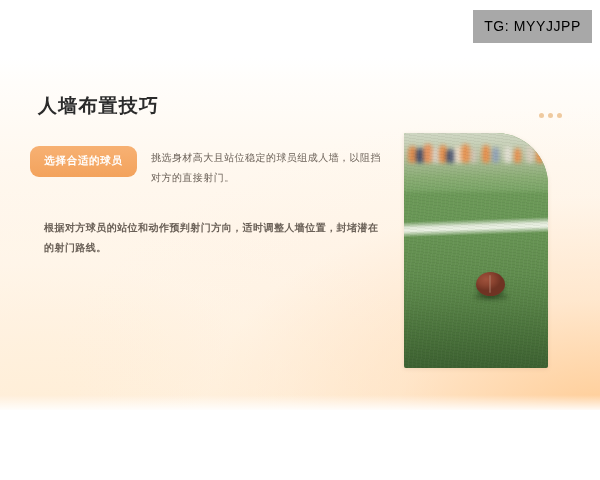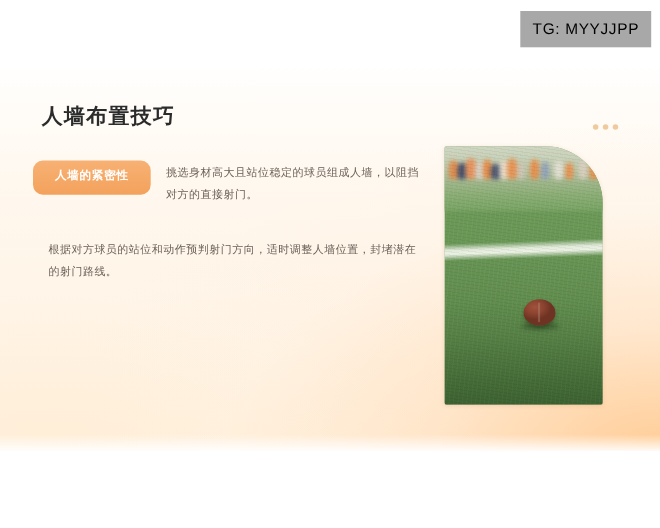--- a/index.html
+++ b/index.html
@@ -88,21 +88,21 @@
     font-size: 10px;
     line-height: 2.0;
     letter-spacing: 0.45px;
     color: #6a6057;
   }
 
   .row.r1 { margin-bottom: 29px; }
   .row.r2 { margin-bottom: 24px; }
   .row.r3 { margin-bottom: 0; }
   .row.r2 .desc { padding-top: 1px; }
-  .row.r3 .desc { padding-top: 1px; }
+  .row.r3 .desc { padding-top: 1px; font-weight: bold; }
 
   
   .photo-wrap {
     position: absolute;
     left: 404px;
     top: 133px;
     width: 144px;
     height: 235px;
     border-radius: 2px 52px 2px 2px;
     overflow: hidden;
@@ -226,21 +226,21 @@
 <div id="stage">
 
   <div class="slide"></div>
   <div class="slide-bottom-fade"></div>
 
   <div class="title">人墙布置技巧</div>
 
   <div class="rows">
 
     <div class="row r1">
-      <div class="badge">人墙的紧密性</div>
+      <div class="badge">选择合适的球员</div>
       <div class="desc">挑选身材高大且站位稳定的球员组成人墙，以阻挡对方的直接射门。</div>
     </div>
 
 
     <div class="row r3">
       <div class="desc">根据对方球员的站位和动作预判射门方向，适时调整人墙位置，封堵潜在的射门路线。</div>
     </div>
 
   </div>
 

